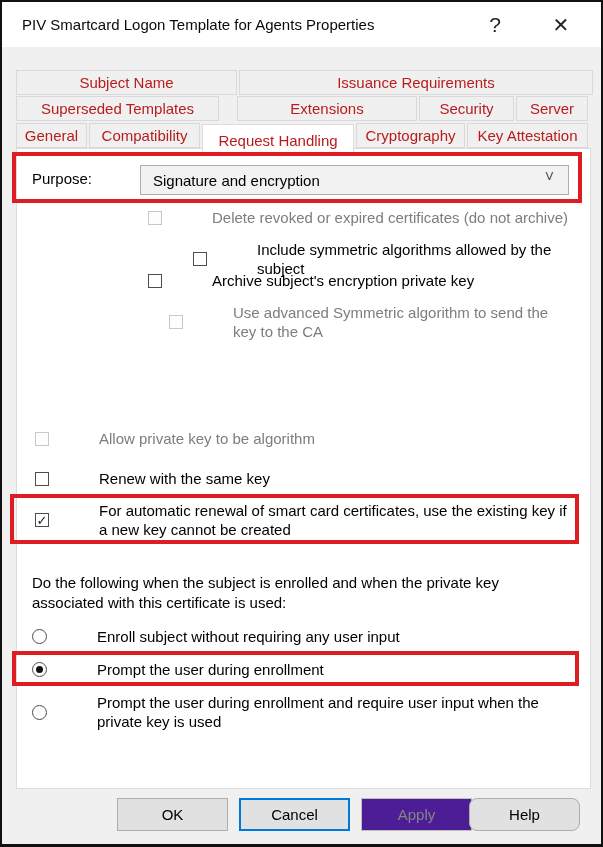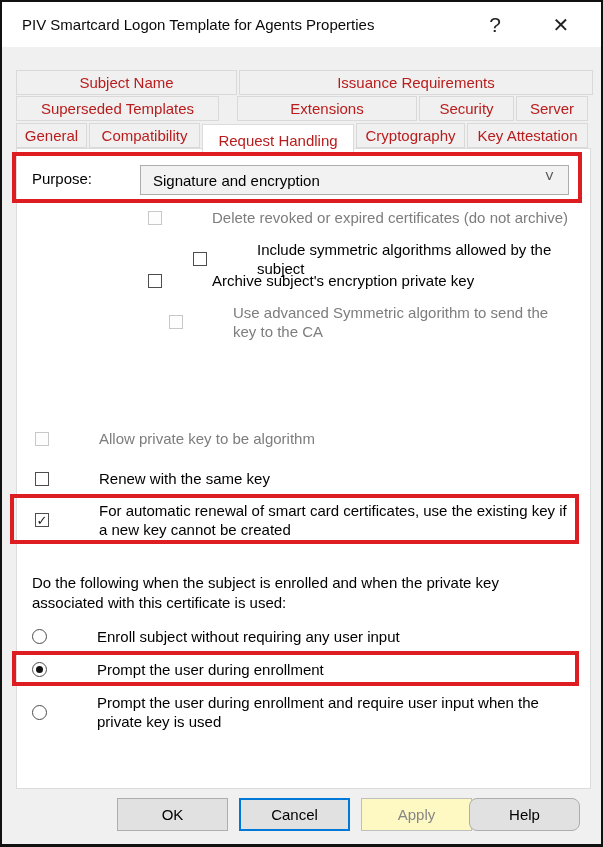--- a/index.html
+++ b/index.html
@@ -86,21 +86,21 @@
   .v-center { align-items:center;gap:44px; }
 
   
   .btn {
     position:absolute; top:796px; width:111px; height:33px;
     background:#e1e1e1; border:1px solid #adadad;
     font-size:15px; color:#000; font-family:inherit;
     display:flex; align-items:center; justify-content:center;
   }
   .btn.focused { border:2px solid #0078d7; }
-  .btn.disabled { background:#fef9c3; border:1px solid #bfbfbf; color:#868686; }
+  .btn.disabled { background:#4c1d95; border:1px solid #bfbfbf; color:#868686; }
 </style>
 </head>
 <body>
 
 <div class="window">
 
   <div class="titlebar">
     <div class="title">PIV Smartcard Logon Template for Agents Properties</div>
   </div>
   <button class="caption-btn help">

